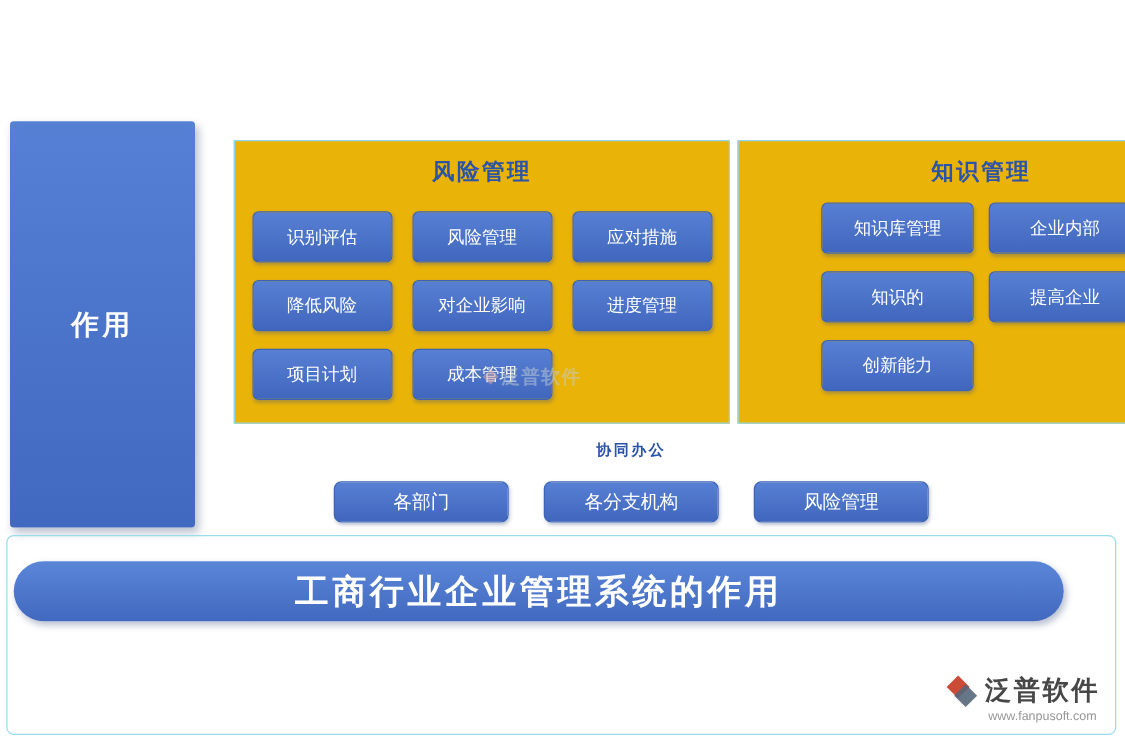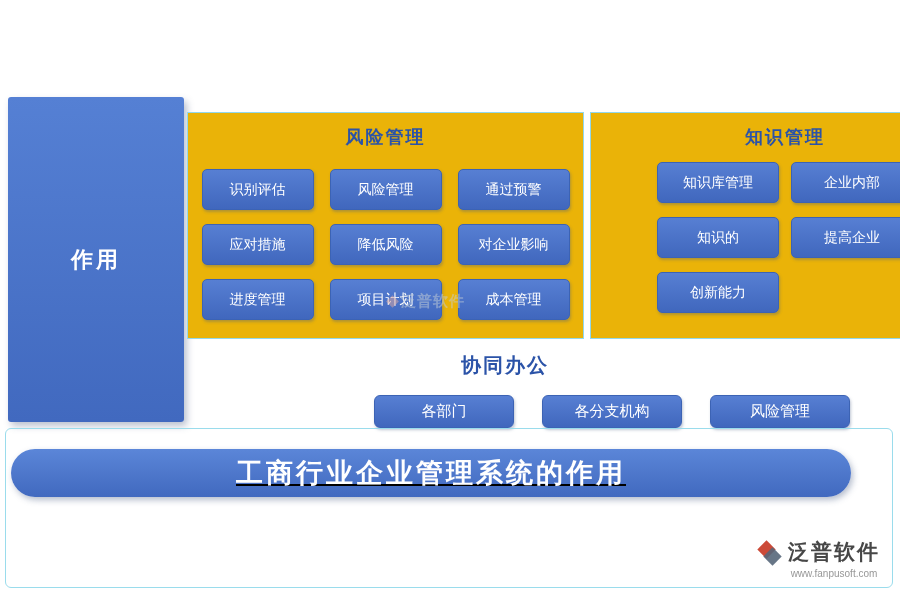--- a/index.html
+++ b/index.html
@@ -5,21 +5,21 @@
   html,body{margin:0;padding:0;}
   body{
     width:900px;height:600px;position:relative;overflow:hidden;
     background:#ffffff;
     font-family:"Liberation Sans",sans-serif;
   }
   .canvas{position:absolute;inset:0;}
 
   
   .side-panel{
-    position:absolute;left:8px;top:97px;width:176px;height:325px;
+    position:absolute;left:8px;top:97px;width:148px;height:325px;
     background:linear-gradient(180deg,#5580d4,#4169bf);
     border-radius:3px;
     box-shadow:3px 4px 7px rgba(60,80,120,.35);
     display:flex;align-items:center;justify-content:center;
   }
   .side-panel .side-label{color:#fff;font-size:22px;font-weight:bold;letter-spacing:3px;}
 
   
   .box{position:absolute;background:#eab308;border:1px solid #92d8ec;}
   .risk-box{left:187px;top:112px;width:395px;height:225px;}
@@ -40,37 +40,37 @@
     background:linear-gradient(180deg,#577fd3,#4067bd);
     border:1px solid #3c63b4;border-radius:5px;
     color:#ffffff;font-size:14px;white-space:nowrap;
     box-shadow:1px 2px 3px rgba(70,90,130,.35);
     cursor:pointer;
   }
 
   
   .collab{position:absolute;left:160px;top:352px;width:690px;}
   .collab-title{
-    text-align:center;color:#2b53a8;font-size:20px;font-weight:bold;
+    text-align:center;color:#2b53a8;font-size:12px;font-weight:bold;
     letter-spacing:2px;font-family:"Liberation Serif",serif;
   }
-  .collab-row{display:flex;justify-content:flex-end;gap:28px;margin-top:16px;}
+  .collab-row{display:flex;justify-content:center;gap:28px;margin-top:16px;}
   .collab-row .btn{width:140px;height:33px;border-radius:6px;font-size:15px;}
 
   
   .bottom-frame{
     position:absolute;left:5px;top:428px;width:888px;height:160px;
     border:1px solid #9adcec;border-radius:6px;box-sizing:border-box;
   }
   .banner{
     position:absolute;left:5px;top:20px;width:840px;height:48px;
     border-radius:24px;
     background:linear-gradient(180deg,#5b86d8,#4169bf);
     box-shadow:2px 3px 6px rgba(70,90,130,.4);
-    display:flex;align-items:center;justify-content:center;text-decoration:underline;
+    display:flex;align-items:center;justify-content:center;
   }
   .banner .banner-text{
     color:#ffffff;font-size:27px;font-weight:bold;letter-spacing:3px;
     font-family:"Liberation Serif",serif;
   }
 
   
   .logo{position:absolute;right:12px;bottom:8px;display:flex;align-items:flex-start;gap:5px;}
   .logo-icon{position:relative;width:26px;height:26px;margin-top:3px;flex:0 0 auto;}
   .logo-icon .d1{position:absolute;left:3px;top:2px;width:13px;height:13px;background:#cc4a38;transform:rotate(45deg);}
@@ -94,21 +94,20 @@
 
   <div class="side-panel">
     <span class="side-label">作用</span>
   </div>
 
   <div class="box risk-box">
     <div class="box-title">风险管理</div>
     <div class="grid grid-risk">
       <div class="btn">识别评估</div>
       <div class="btn">风险管理</div>
-      <div class="btn">通过预警</div>
       <div class="btn">应对措施</div>
       <div class="btn">降低风险</div>
       <div class="btn">对企业影响</div>
       <div class="btn">进度管理</div>
       <div class="btn">项目计划</div>
       <div class="btn">成本管理</div>
     </div>
   </div>
 
   <div class="box knowledge-box">

